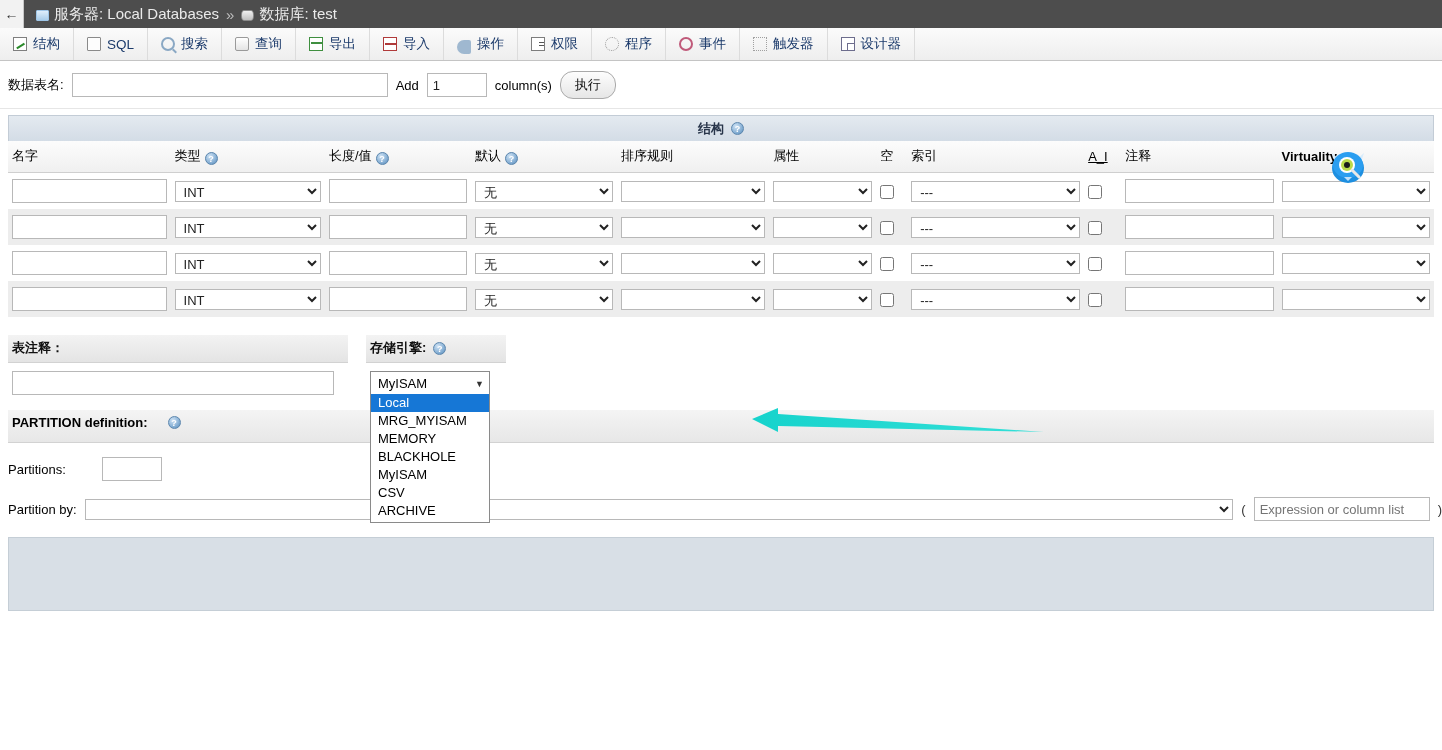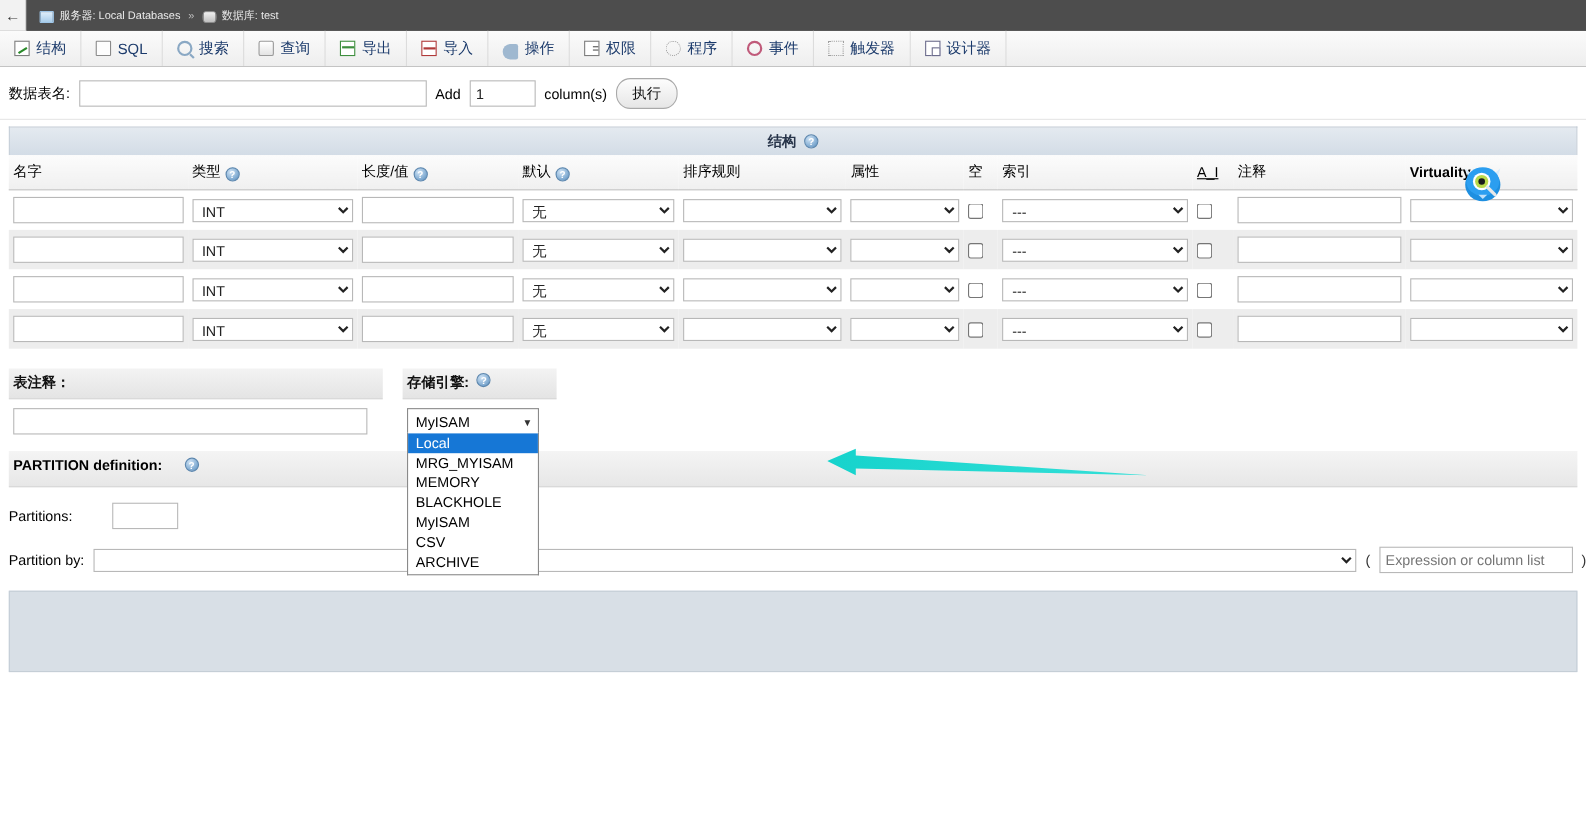--- a/index.html
+++ b/index.html
@@ -29,21 +29,21 @@
     font-size: 14px; color: #333; line-height: 1;
     cursor: pointer;
   }
   .breadcrumb {
     flex: 1;
     display: flex;
     align-items: center;
     gap: 5px;
     padding-left: 12px;
     color: #e8e8e8;
-    font-size: 10px;
+    font-size: 15px;
     background: #4d4d4d;
   }
   .bc-sep { color: #bdbdbd; margin: 0 2px; }
   .bc-link { color: #eaeaea; cursor: pointer; }
   .ico-server, .ico-db {
     display: inline-block;
     width: 13px; height: 11px;
     border: 1px solid #9fc6e8;
     background: linear-gradient(#dfeefb, #a9cdea);
     border-radius: 1px;
@@ -207,21 +207,21 @@
     margin: 18px 0 0 8px;
     gap: 0;
   }
   .optcol { position: relative; }
   .opt-head {
     background: linear-gradient(#f3f3f3, #e4e4e4);
     border-bottom: 1px solid #d2d2d2;
     font-weight: bold;
     font-size: 13px;
     padding: 4px 6px 5px 4px;
-    display: flex; align-items: flex-start; gap: 7px;
+    display: flex; align-items: center; gap: 7px;
     color: #111;
   }
   .opt-body { padding: 8px 4px 0 4px; }
   .comment-col { width: 340px; }
   .comment-col .cinput { width: 322px; }
   .collation-col { width: 260px; margin-left: 26px; }
   .collation-col .csel { width: 200px; }
   .engine-col { width: 140px; margin-left: 18px; }
 
   

